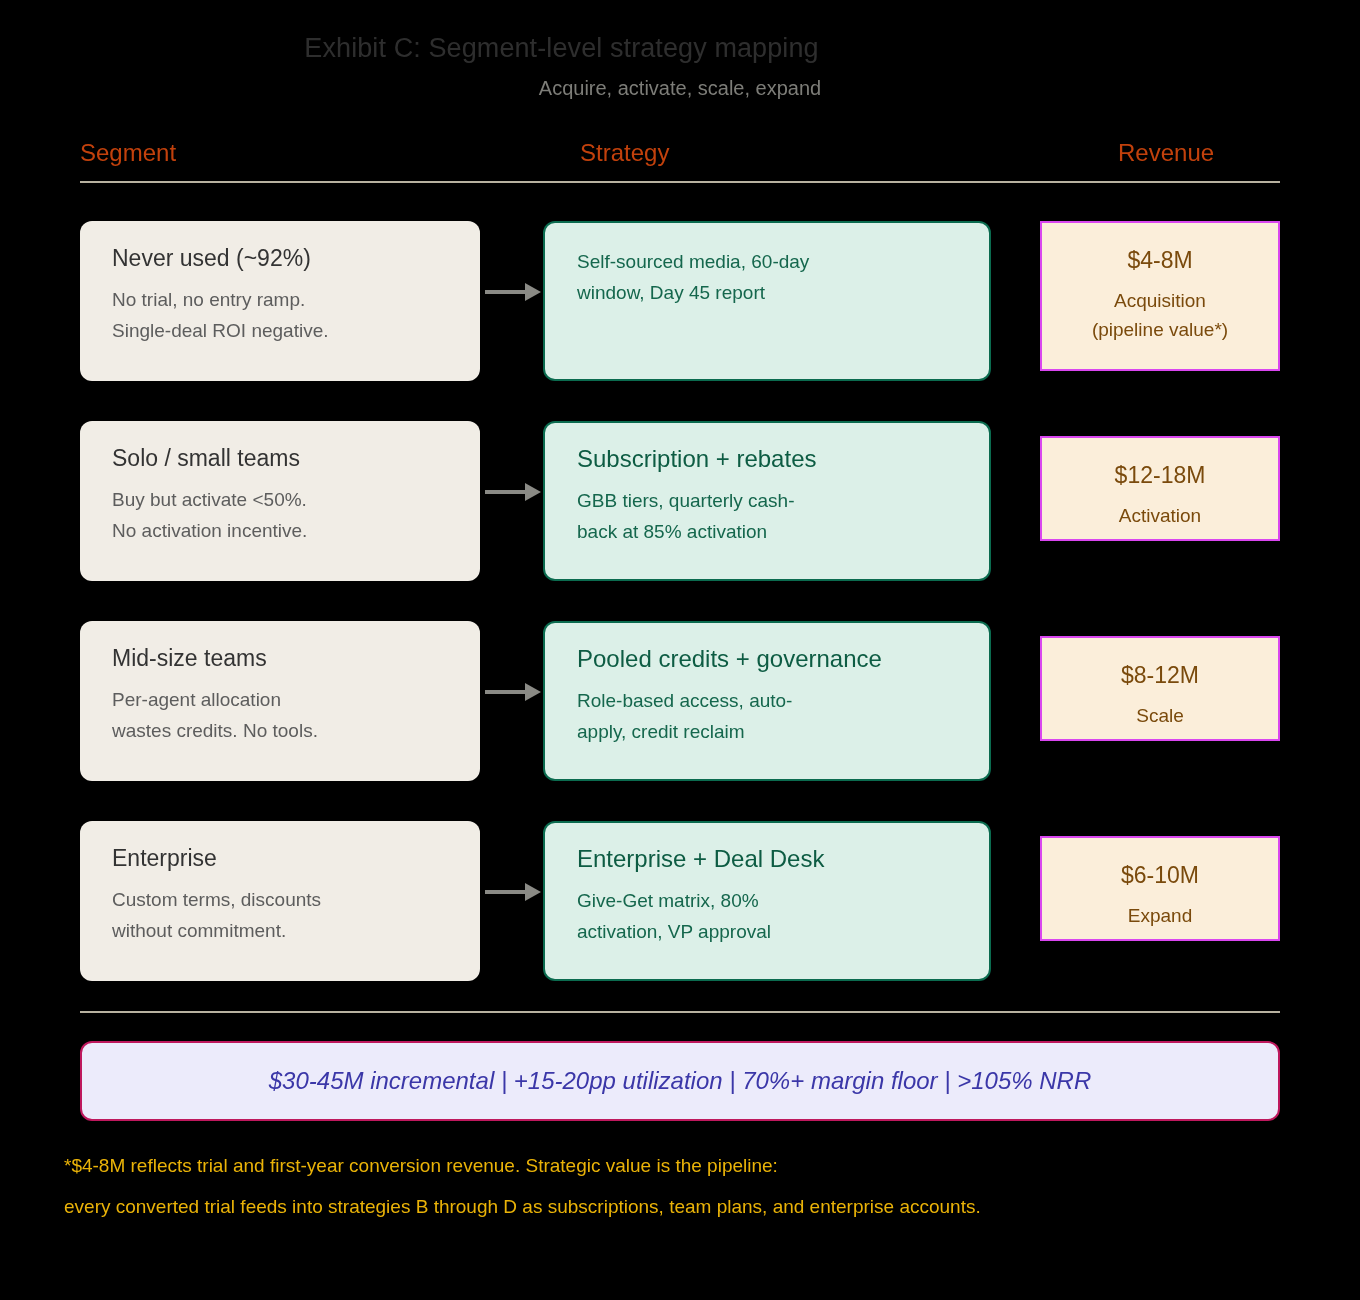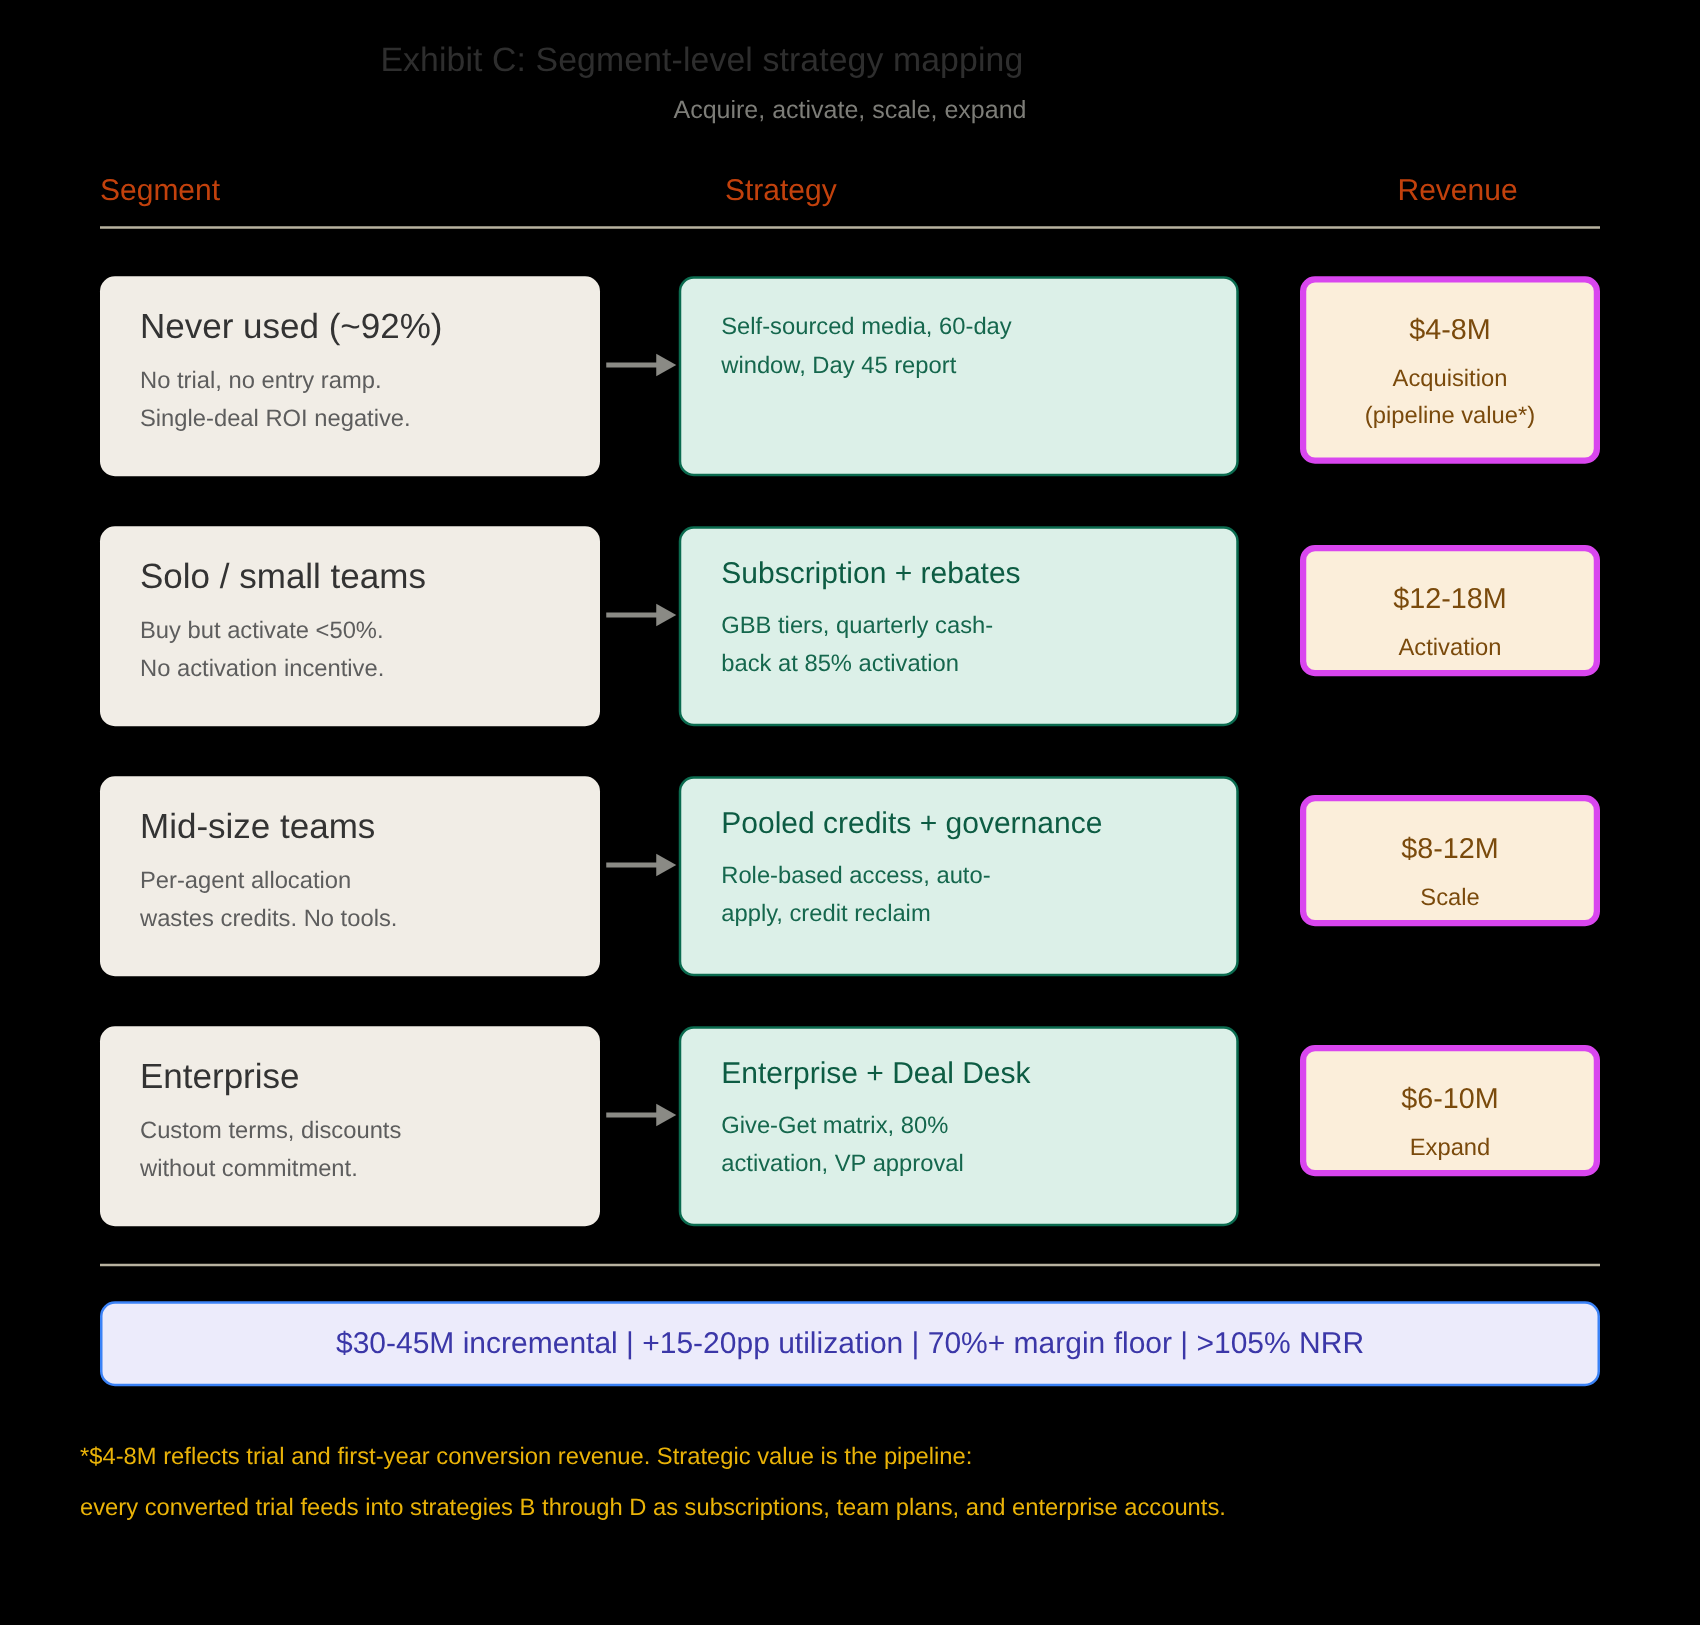--- a/index.html
+++ b/index.html
@@ -74,21 +74,21 @@
     left: 80px;
     top: 10px;
     width: 400px;
     height: 160px;
     background: #f1ede6;
     border-radius: 12px;
     box-sizing: border-box;
     padding: 26px 32px 0 32px;
   }
   .seg-title {
-    font-size: 28px;
+    font-size: 23px;
     color: #333333;
     line-height: 1.0;
     margin-bottom: 15px;
   }
   .seg-desc {
     font-size: 19px;
     color: #5d5d5d;
     line-height: 1.62;
     white-space: pre-line;
   }
@@ -143,22 +143,22 @@
     font-size: 19px;
     color: #15674d;
     line-height: 1.62;
     white-space: pre-line;
   }
 
   
   .rev-box {
     position: absolute;
     background: #fbeeda;
-    border: 5px solid #d946ef;
-    border-radius: 12px;
+    border: 2px solid #d946ef;
+    border-radius: 0;
     box-sizing: border-box;
     left: 1040px;
     width: 240px;
     text-align: center;
     color: #7a4a0c;
     padding-top: 14px;
   }
   .rev-box.h3 { top: 10px; height: 150px; }
   .rev-box.h2 { top: 25px; height: 105px; }
   .rev-amount {
@@ -180,28 +180,29 @@
     left: 80px;
     width: 1200px;
     height: 2px;
     background: #b8b2a0;
   }
   #summary-bar {
     position: absolute;
     top: 1041px;
     left: 80px;
     width: 1200px;
-    height: 68px;
+    height: 80px;
     background: #ecebfb;
-    border: 2px solid #3b82f6;
+    border: 2px solid #be185d;
     border-radius: 12px;
     box-sizing: border-box;
     display: flex;
     align-items: center;
     justify-content: center;
+    font-style: italic;
   }
   #summary-text {
     font-size: 24px;
     color: #3b37a8;
   }
 
   
   .footnote {
     position: absolute;
     left: 64px;

